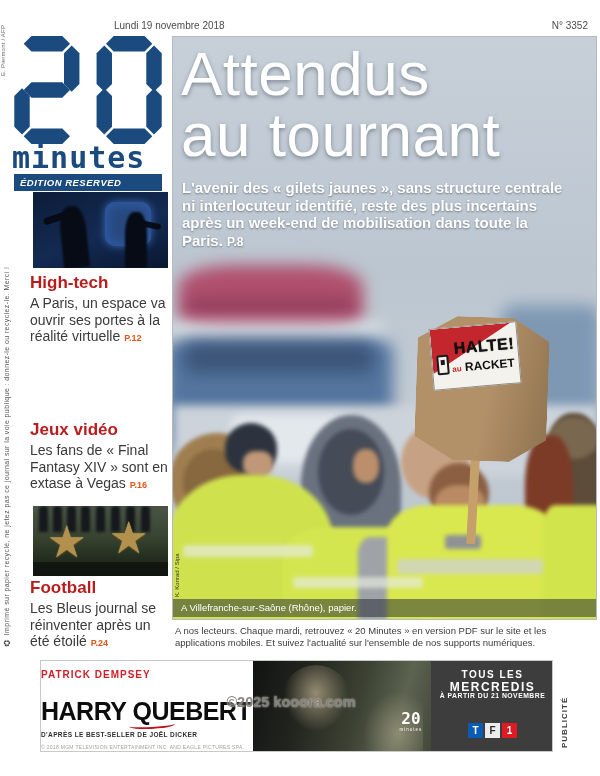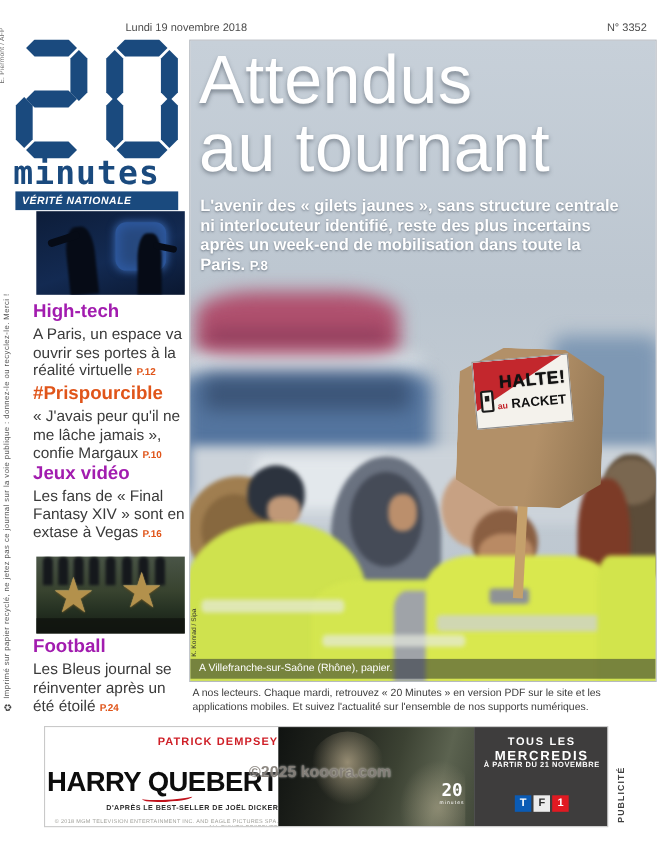--- a/index.html
+++ b/index.html
@@ -25,21 +25,21 @@
 
   
   .vert { writing-mode:vertical-rl; transform:rotate(180deg); }
   .recycle-notice { position:absolute; left:2px; top:228px; height:420px; font-size:7px; color:#555;
                letter-spacing:0.4px; text-align:left; }
   .recycle-notice .glyph { font-size:9px; color:#444; }
   .pic-credit { font-size:6px; color:#6b6b6b; letter-spacing:0.2px; }
 
   
   .sb-art { position:absolute; left:30px; width:142px; }
-  .sb-art h2 { font-size:17px; font-weight:bold; color:#a21caf; margin-bottom:2px; }
+  .sb-art h2 { font-size:17px; font-weight:bold; color:#b91c1c; margin-bottom:2px; }
   .sb-art.orange h2 { color:#e0551a; }
   .sb-art p { font-size:14px; line-height:16.5px; color:#3a3a3a; }
   .sb-art .ref { font-size:9px; font-weight:bold; color:#e0551a; }
   .art1 { top:273px; } .art2 { top:348px; } .art3 { top:420px; } .art4 { top:578px; }
 
   .sb-fig { position:absolute; overflow:hidden; }
   .fig-vr { left:33px; top:192px; width:135px; height:76px;
             background:linear-gradient(160deg,#0d1d39 0%, #132a52 55%, #0a1730 100%); }
   .fig-vr .window { left:72px; top:10px; width:46px; height:44px; border-radius:10px;
             background:#27497f; box-shadow:0 0 10px 4px #2e59a0 inset, 0 0 8px #3a6ab5; }
@@ -125,21 +125,21 @@
       background:rgba(30,36,46,0.5); color:#fff; font-size:9.5px; line-height:18px; padding-left:8px; }
   .credit-hero { position:absolute; left:1px; top:480px; height:80px; font-size:6px; color:#33342e; }
 
   
   .readers-note { position:absolute; left:175px; top:625px; width:422px; font-size:9.5px;
       line-height:11.5px; color:#3c3c3c; }
 
   
   .ad { position:absolute; left:40px; top:660px; width:513px; height:92px; background:#fff;
         border:1px solid #c9c9c9; overflow:hidden; }
-  .ad-left { position:absolute; left:0; top:0; width:212px; height:100%; text-align:right; }
+  .ad-left { position:absolute; left:0; top:0; width:212px; height:100%; text-align:left; }
   .ad-actor { position:absolute; left:0; top:8px;  width:100%; font-size:10px; font-weight:bold;
         letter-spacing:1px; color:#cf1f27; }
   .ad-t1 { position:absolute; left:0; top:21px; width:100%; font-size:15px; font-weight:800; color:#141414; }
   .ad-t2 { position:absolute; left:0; top:36px; width:100%; font-size:25px; font-weight:900;
         color:#0d0d0d; letter-spacing:-0.5px; }
   .ad-swoosh { position:absolute; left:88px; top:60px; width:46px; height:8px;
         border-bottom:2px solid #c1121c; border-radius:50%; transform:rotate(-3deg); }
   .ad-tag { position:absolute; left:0; top:70px; width:100%; font-size:6.5px; font-weight:600;
         letter-spacing:0.4px; color:#2e2e2e; }
   .ad-legal { position:absolute; left:0; top:83px; width:100%; font-size:5px; color:#a0a09a;
@@ -197,21 +197,21 @@
           <polygon points="20,0 56,0 65,9 56,18 20,18 11,9"></polygon>
           <polygon points="0,20 9,11 18,20 18,56 9,65 0,56"></polygon>
           <polygon points="58,20 67,11 76,20 76,56 67,65 58,56"></polygon>
           <polygon points="0,70 9,61 18,70 18,106 9,115 0,106"></polygon>
           <polygon points="58,70 67,61 76,70 76,106 67,115 58,106"></polygon>
           <polygon points="20,108 56,108 65,117 56,126 20,126 11,117"></polygon>
         </g>
       </g>
     </svg>
     <div class="logo-word">minutes</div>
-    <div class="edition-banner">VÉRITÉ NATIONALE</div>
+    <div class="edition-banner">ÉDITION RESERVED</div>
   </div>
 
   <div class="recycle-notice vert">
     <span class="glyph">♻</span>
     <span>Imprimé sur papier recyclé, ne jetez pas ce journal sur la voie publique : donnez-le ou recyclez-le. Merci !</span>
   </div>
 
   <aside>
 
     <figure class="sb-fig fig-vr">
@@ -222,25 +222,20 @@
       <i class="f2a"></i>
     </figure>
     <div class="credit-vr vert pic-credit">E. Piermont / AFP</div>
 
     <article class="sb-art art1">
       <h2>High-tech</h2>
       <p><span>A Paris, un espace va ouvrir ses portes à la réalité virtuelle</span>
         <span class="ref">P.12</span></p>
     </article>
 
-    <article class="sb-art art2 orange">
-      <h2>#Prispourcible</h2>
-      <p><span>« J'avais peur qu'il ne me lâche jamais », confie Margaux</span>
-        <span class="ref">P.10</span></p>
-    </article>
 
     <article class="sb-art art3">
       <h2>Jeux vidéo</h2>
       <p><span>Les fans de « Final Fantasy XIV » sont en extase à Vegas</span>
         <span class="ref">P.16</span></p>
     </article>
 
     <figure class="sb-fig fig-foot">
       <span class="players">
         <i class="pl" style="left:6px"></i>

